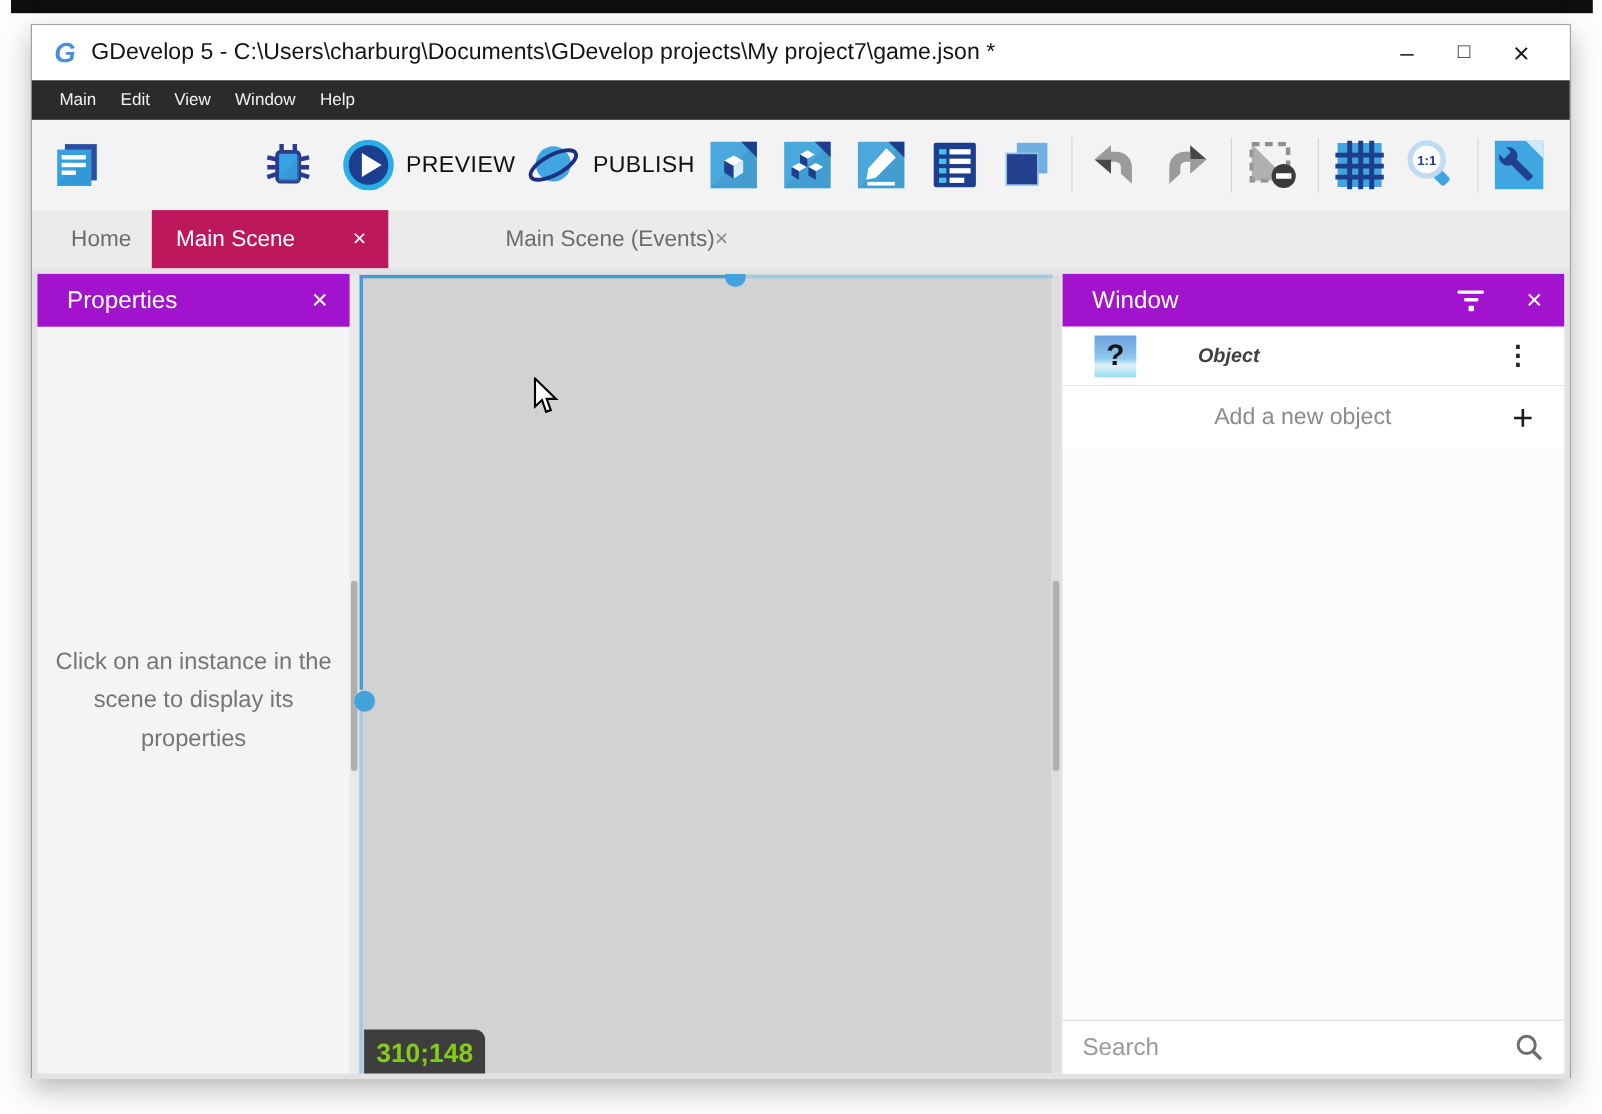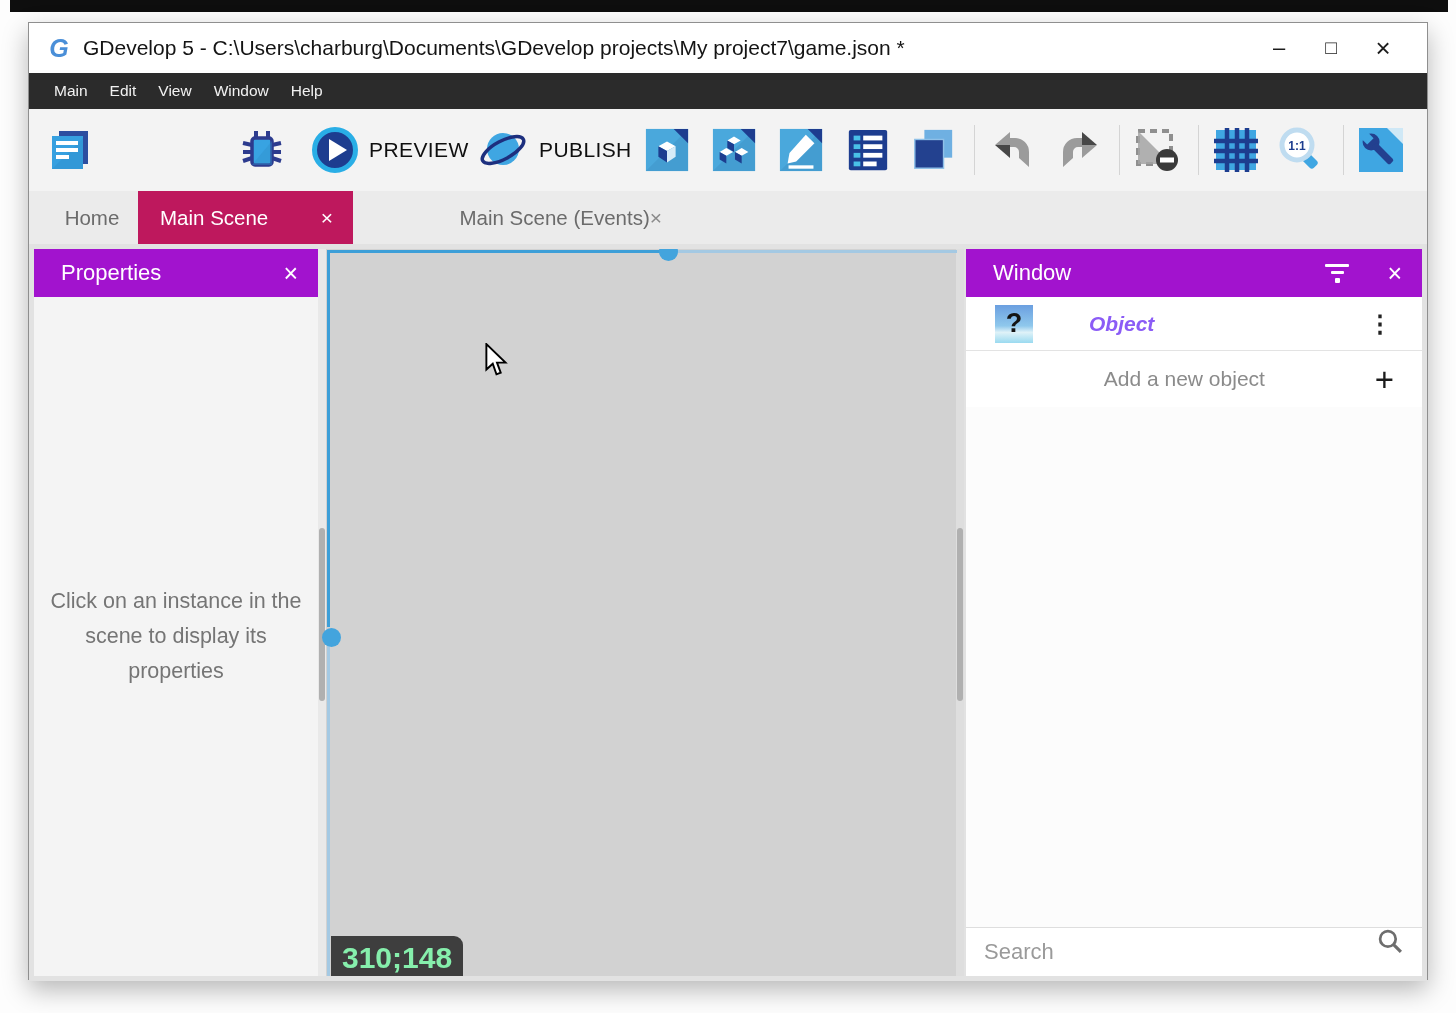--- a/index.html
+++ b/index.html
@@ -68,38 +68,38 @@
   .sel-line { position:absolute; background:#3d9fd8; }
   .sel-line.light { background:#a4c9e3; }
   .line-top-dark { left:9px; top:1px; width:333px; height:3px; }
   .line-top-light { left:359px; top:1px; width:280px; height:3px; }
   .line-left-dark { left:9px; top:1px; width:3px; height:377px; }
   .line-left-light { left:9px; top:396px; width:3px; height:331px; }
   .handle-dot { position:absolute; width:19px; height:19px; border-radius:50%; background:#43a4dd; }
   .dot-top { left:341px; top:-7px; }
   .dot-left { left:4px; top:379px; }
   .coord-badge { position:absolute; left:13px; top:687px; height:43px; line-height:43px; padding:0 11px;
-                 background:#3e3e3e; color:#86efac; font-size:30px; font-weight:bold; border-top-right-radius:9px; }
+                 background:#3e3e3e; color:#84cc16; font-size:24px; font-weight:bold; border-top-right-radius:9px; }
   .cursor { position:absolute; left:166px; top:94px; }
 
   
   .objects { position:absolute; left:937px; top:5px; width:456px; height:727px; background:#fcfcfc; }
   .filter-icon { width:24px; margin-right:38px; display:flex; flex-direction:column; align-items:center; gap:4px; }
   .filter-icon span { display:block; background:#fff; height:3px; border-radius:1px; }
   .f1 { width:24px; } .f2 { width:13px; } .f3 { width:5px; height:5px !important; }
   .obj-row { height:54px; background:#fff; border-bottom:1px solid #e3e3e3; display:flex; align-items:center; padding:0 30px 0 29px; }
   .obj-icon { width:38px; height:38px; flex:none; background:linear-gradient(180deg,#6b9fe0 0%,#8fc8ec 55%,#dff2f8 72%,#9adaf0 100%);
               display:flex; align-items:center; justify-content:center; font-size:27px; font-weight:800; color:#141414; }
-  .obj-label { margin-left:56px; font-size:21px; font-weight:bold; font-style:italic; color:#8b5cf6; flex:1; }
+  .obj-label { margin-left:56px; font-size:18px; font-weight:bold; font-style:italic; color:#404040; flex:1; }
   .kebab { font-size:24px; font-weight:bold; color:#222; letter-spacing:0; }
   .add-row { height:56px; background:#fff; display:flex; align-items:center; padding:0 28px; }
   .add-label { flex:1; text-align:center; font-size:21px; color:#8b8b8b; }
   .add-plus { font-size:33px; font-weight:400; color:#1b1b1b; line-height:1; }
   .search-bar { position:absolute; left:0; bottom:0; width:100%; height:49px; background:#fff; border-top:1px solid #dedede;
-                display:flex; padding:0 18px; }
+                display:flex; align-items:center; padding:0 18px; }
   .search-input { flex:1; border:none; outline:none; font-size:22px; color:#333; font-family:"Liberation Sans",sans-serif; background:transparent; }
   .search-input::placeholder { color:#9a9a9a; }
 </style>
 </head>
 <body>
 
 <div class="stage">
   <div class="top-strip"></div>
 
   <div class="window">

